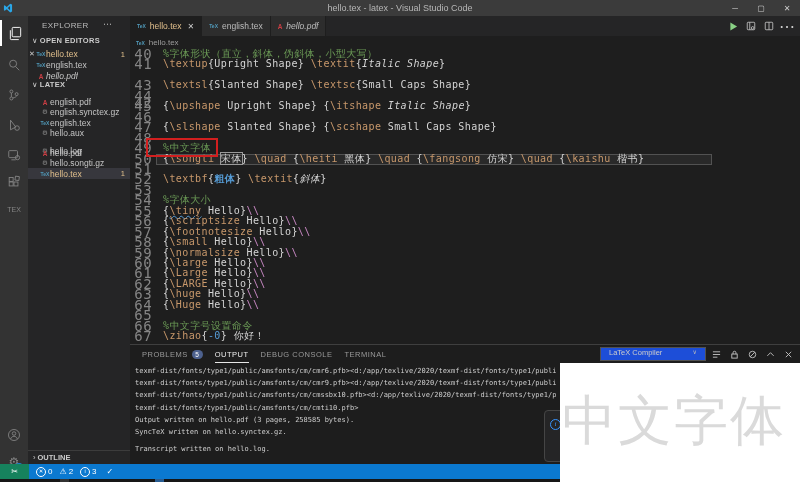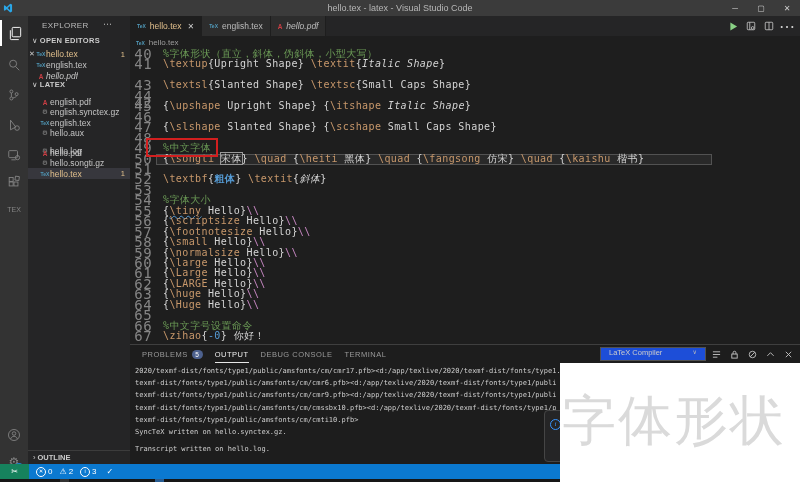--- a/index.html
+++ b/index.html
@@ -361,25 +361,25 @@
             <path d="M1.5 6.5 5 3l3.5 3.5"></path>
           </svg>
       </div>
       <div class="picon" style="margin-right:4px">
         <svg width="9" height="9" viewBox="0 0 10 10" stroke="currentColor" fill="none">
             <path d="M2 2l6 6M8 2l-6 6"></path>
           </svg>
       </div>
     </div>
     <div id="pout">
-        <div class="pline">2020/texmf-dist/fonts/type1/public/amsfonts/cm/cmr17.pfb&gt;&lt;d:/app/texlive/2020/texmf-dist/fonts/type1.</div>
         <div class="pline">texmf-dist/fonts/type1/public/amsfonts/cm/cmr6.pfb&gt;&lt;d:/app/texlive/2020/texmf-dist/fonts/type1/publi</div>
         <div class="pline">texmf-dist/fonts/type1/public/amsfonts/cm/cmr9.pfb&gt;&lt;d:/app/texlive/2020/texmf-dist/fonts/type1/publi</div>
         <div class="pline">texmf-dist/fonts/type1/public/amsfonts/cm/cmssbx10.pfb&gt;&lt;d:/app/texlive/2020/texmf-dist/fonts/type1/p</div>
         <div class="pline">texmf-dist/fonts/type1/public/amsfonts/cm/cmti10.pfb&gt;</div>
+        <div class="pline">Output written on hello.pdf (3 pages, 258585 bytes).</div>
         <div class="pline">SyncTeX written on hello.synctex.gz.</div>
         <div class="pline gap"></div>
         <div class="pline">Transcript written on hello.log.</div>
       </div>
   </div>
 
   <div id="toast">
     <div id="toast-i">i</div>
   </div>
 
@@ -398,16 +398,16 @@
         <span>3</span>
     </div>
     <div id="sb-check">✓</div>
   </div>
   <div id="taskstrip">
     <div class="spk" style="left:155px;background:#2d6fb3"></div>
     <div class="spk" style="left:60px;background:#3a3a3a"></div>
   </div>
 
   <div id="overlay">
-    <div id="watermark">字体形状</div>
+    <div id="watermark">中文字体</div>
   </div>
 
 </div>
 
 </body></html>

